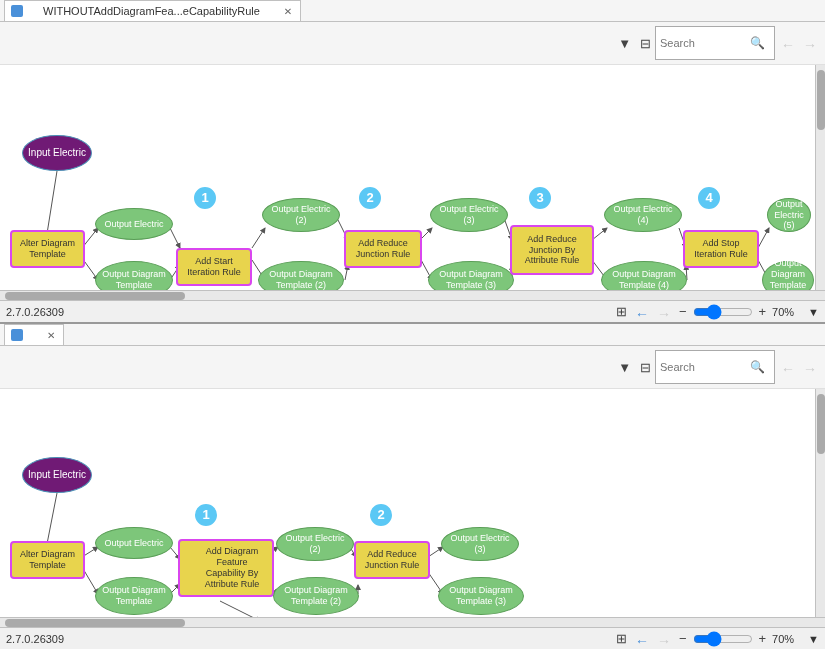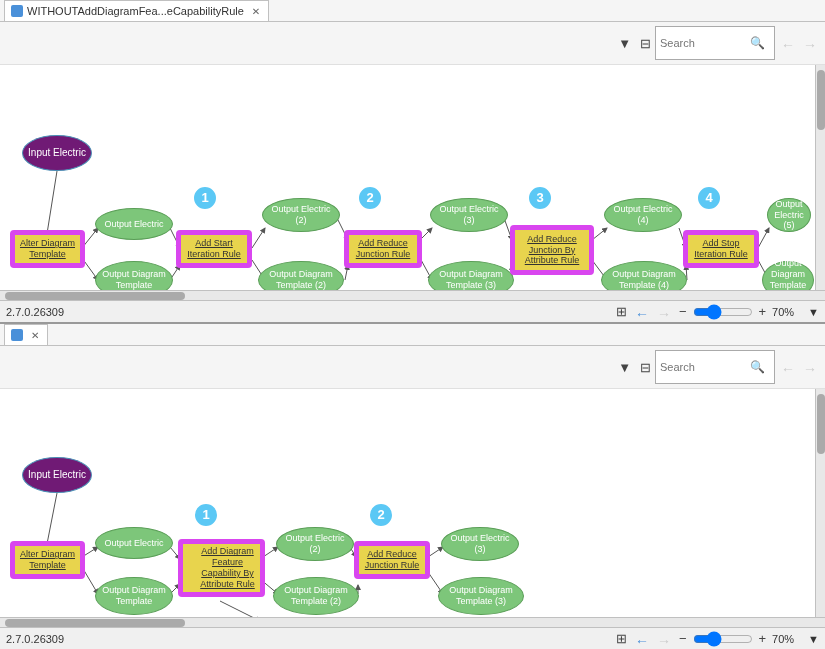--- a/index.html
+++ b/index.html
@@ -24,21 +24,21 @@
     .tab {
       display: flex;
       align-items: center;
       background: #fff;
       border: 1px solid #c0c0c0;
       border-bottom: none;
       padding: 2px 8px 2px 6px;
       font-size: 11px;
       color: #333;
       height: 21px;
-      gap: 4px;
+      gap: 20px;
     }
 
     .tab-icon {
       width: 12px;
       height: 12px;
       background: #4a90d9;
       border-radius: 2px;
       display: inline-block;
     }
 
@@ -198,23 +198,22 @@
     }
 
     .node-green {
       background: #7dc67a;
       border: 1px solid #5a9e57;
       color: #fff;
     }
 
     .node-yellow {
       background: #e8d44d;
-      border: 5px solid #d946ef;
+      border: 2px solid #d946ef;
       color: #333;
-      text-decoration: underline;
     }
 
     .node-teal {
       background: #5bbcb8;
       border: 1px solid #3d9490;
       color: #fff;
     }
 
     .node-blue-oval {
       background: #701a75;
@@ -339,21 +338,21 @@
     <div class="node node-ellipse node-blue-oval" style="left:22px;top:70px;width:70px;height:36px;">Input Electric</div>
 
     <div class="node node-rect node-yellow" style="left:10px;top:165px;width:75px;height:38px;font-size:9px;">Alter Diagram<br>Template</div>
 
     <div class="node node-ellipse node-green" style="left:95px;top:143px;width:78px;height:32px;font-size:9px;">Output Electric</div>
 
     <div class="node node-ellipse node-green" style="left:95px;top:196px;width:78px;height:38px;font-size:9px;">Output Diagram<br>Template</div>
 
     <div class="node node-blue-circle" style="left:192px;top:120px;width:26px;height:26px;font-size:13px;font-weight:bold;">1</div>
 
-    <div class="node node-rect node-yellow" style="left:176px;top:165px;width:76px;height:38px;font-size:9px;">Add Start<br>Iteration Rule</div>
+    <div class="node node-rect node-yellow" style="left:176px;top:183px;width:76px;height:38px;font-size:9px;">Add Start<br>Iteration Rule</div>
 
     <div class="node node-ellipse node-green" style="left:262px;top:133px;width:78px;height:34px;font-size:9px;">Output Electric<br>(2)</div>
 
     <div class="node node-ellipse node-green" style="left:258px;top:196px;width:86px;height:38px;font-size:9px;">Output Diagram<br>Template (2)</div>
 
     <div class="node node-blue-circle" style="left:357px;top:120px;width:26px;height:26px;font-size:13px;font-weight:bold;">2</div>
 
     <div class="node node-rect node-yellow" style="left:344px;top:165px;width:78px;height:38px;font-size:9px;">Add Reduce<br>Junction Rule</div>
 
     <div class="node node-ellipse node-green" style="left:430px;top:133px;width:78px;height:34px;font-size:9px;">Output Electric<br>(3)</div>
@@ -457,21 +456,21 @@
     <div class="node node-ellipse node-blue-oval" style="left:22px;top:68px;width:70px;height:36px;">Input Electric</div>
 
     <div class="node node-rect node-yellow" style="left:10px;top:152px;width:75px;height:38px;font-size:9px;">Alter Diagram<br>Template</div>
 
     <div class="node node-ellipse node-green" style="left:95px;top:138px;width:78px;height:32px;font-size:9px;">Output Electric</div>
 
     <div class="node node-ellipse node-green" style="left:95px;top:188px;width:78px;height:38px;font-size:9px;">Output Diagram<br>Template</div>
 
     <div class="node node-blue-circle" style="left:193px;top:113px;width:26px;height:26px;font-size:13px;font-weight:bold;">1</div>
 
-    <div class="node node-rect node-yellow" style="left:178px;top:150px;width:87px;height:58px;font-size:9px;padding-left:12px;">Add Diagram<br>Feature<br>Capability By<br>Attribute Rule</div>
+    <div class="node node-rect node-yellow" style="left:178px;top:150px;width:96px;height:58px;font-size:9px;padding-left:12px;">Add Diagram<br>Feature<br>Capability By<br>Attribute Rule</div>
 
     <div class="node node-ellipse node-green" style="left:276px;top:138px;width:78px;height:34px;font-size:9px;">Output Electric<br>(2)</div>
 
     <div class="node node-ellipse node-green" style="left:273px;top:188px;width:86px;height:38px;font-size:9px;">Output Diagram<br>Template (2)</div>
 
     <div class="node node-blue-circle" style="left:368px;top:113px;width:26px;height:26px;font-size:13px;font-weight:bold;">2</div>
 
     <div class="node node-rect node-yellow" style="left:354px;top:152px;width:76px;height:38px;font-size:9px;">Add Reduce<br>Junction Rule</div>
 
     <div class="node node-ellipse node-green" style="left:441px;top:138px;width:78px;height:34px;font-size:9px;">Output Electric<br>(3)</div>

